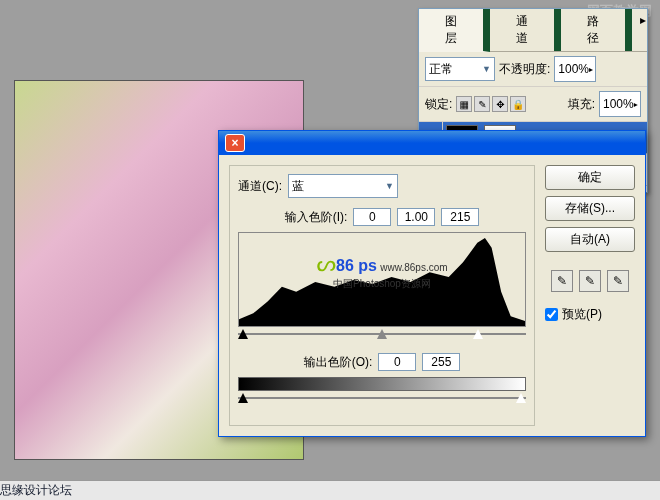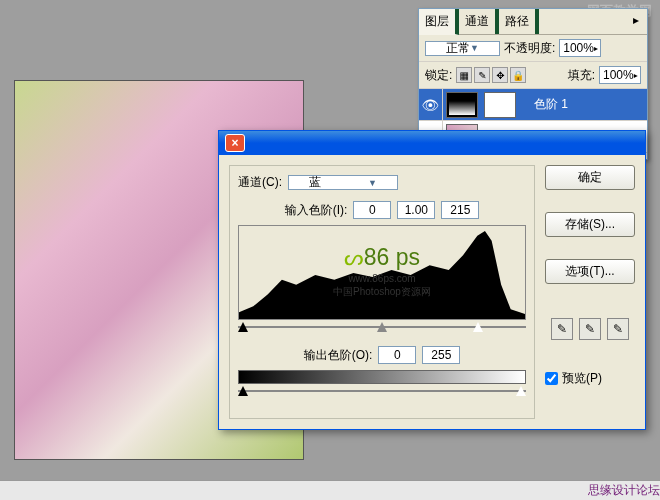--- a/index.html
+++ b/index.html
@@ -1,66 +1,66 @@
 <!DOCTYPE html>
 <html><head>
 <meta charset="utf-8">
 <style>
 *{box-sizing:border-box;margin:0;padding:0;font-family:"Microsoft YaHei",SimSun,sans-serif;font-size:12px}
 body{background:#9e9e9e;width:660px;height:500px;position:relative;overflow:hidden}
 .canvas{position:absolute;left:14px;top:80px;width:290px;height:380px;background:linear-gradient(135deg,#c8d890 0%,#e8b8d0 30%,#d8a0c0 50%,#f0e8e0 70%,#b0c870 100%);border:1px solid #555}
 .watermark-tr{position:absolute;right:8px;top:2px;color:#bbb;font-size:13px;font-weight:bold}
-.footer{position:absolute;bottom:0;left:0;right:0;height:20px;background:#e8e8e8;border-top:1px solid #999;display:flex;align-items:center;justify-content:flex-end;color:#701a75;gap:20px}
+.footer{position:absolute;bottom:0;left:0;right:0;height:20px;background:#e8e8e8;border-top:1px solid #999;display:flex;align-items:center;justify-content:flex-start;color:#0f172a;gap:20px}
 .layers-panel{position:absolute;right:12px;top:8px;width:230px;background:#ece9d8;border:1px solid #7b9ebd;box-shadow:2px 2px 4px rgba(0,0,0,0.3)}
 .tabs{display:flex;background:#ece9d8;border-bottom:1px solid #aca899}
-.tab{padding:4px 6px;border-right:4px solid #14532d;cursor:pointer}
+.tab{padding:4px 26px;border-right:7px solid #14532d;cursor:pointer}
 .tab.active{background:#f5f3e9;border-bottom:1px solid #f5f3e9;margin-bottom:-1px}
 .tab-arrow{margin-left:auto;padding:4px 8px}
 .panel-row{display:flex;align-items:center;padding:4px 6px;gap:4px;border-bottom:1px solid #d4d0c8}
-.select{background:#fff;border:1px solid #7f9db9;padding:1px 20px;height:15px;display:flex;align-items:center;justify-content:space-between;min-width:70px}
+.select{background:#fff;border:1px solid #7f9db9;padding:1px 3px;height:24px;display:flex;align-items:center;justify-content:space-between;min-width:70px}
 .select .arrow{color:#4a6a8a;font-size:9px}
-.input-pct{background:#fff;border:1px solid #7f9db9;padding:1px 3px;width:42px;height:18px;display:flex;align-items:center}
+.input-pct{background:#fff;border:1px solid #7f9db9;padding:1px 3px;width:42px;height:26px;display:flex;align-items:center}
 .icon-group{display:flex;gap:2px}
 .lock-icon{width:16px;height:16px;border:1px solid #999;background:#ddd;display:flex;align-items:center;justify-content:center;font-size:10px}
 .layer-list{background:#fff;min-height:70px}
 .layer-row{display:flex;align-items:center;height:32px;border-bottom:1px solid #d4d0c8}
 .layer-row.selected{background:#316ac5;color:#fff}
 .eye{width:24px;height:32px;border-right:1px solid #d4d0c8;display:flex;align-items:center;justify-content:center;font-size:14px}
 .thumb{width:32px;height:26px;border:1px solid #666;margin:0 3px;background:#eee;display:inline-block}
 .thumb.hist{background:#000;position:relative}
 .thumb.hist::after{content:"";position:absolute;bottom:2px;left:2px;right:2px;height:14px;background:linear-gradient(to top,#fff,transparent)}
 .thumb.mask{background:#fff}
 .thumb.img{background:linear-gradient(135deg,#d8a0c0,#f0e8e0)}
 .layer-name{margin-left:15px}
 .dialog{position:absolute;left:218px;top:130px;width:428px;background:#ece9d8;border:1px solid #0054e3;box-shadow:3px 3px 8px rgba(0,0,0,0.4)}
 .titlebar{height:24px;background:linear-gradient(to bottom,#3c8cde 0%,#0054e3 50%,#0054e3 100%);display:flex;align-items:center;padding:0 6px;color:#fff;font-weight:bold}
 .titlebar .title{flex:1}
 .close-btn{width:20px;height:18px;background:#e85030;border:1px solid #fff;border-radius:3px;color:#fff;display:flex;align-items:center;justify-content:center;font-weight:bold;cursor:pointer}
 .dialog-body{padding:10px;display:flex;gap:10px}
 .dialog-main{flex:1;border:1px solid #c0c0b0;padding:8px;background:#ece9d8}
-.dialog-side{width:90px;display:flex;flex-direction:column;gap:22px}
+.dialog-side{width:90px;display:flex;flex-direction:column;gap:6px}
 .btn{background:linear-gradient(to bottom,#fff,#e8e8e0);border:1px solid #7a7a6d;border-radius:3px;padding:3px 8px;text-align:center;cursor:pointer;white-space:nowrap}
 .channel-row{display:flex;align-items:center;gap:6px;margin-bottom:10px}
 .input-row{display:flex;align-items:center;justify-content:center;gap:6px;margin-bottom:6px}
 .num-input{background:#fff;border:1px solid #7f9db9;width:38px;height:18px;text-align:center;padding:1px}
 .histogram{height:95px;background:#ece9d8;border:1px solid #888;position:relative;overflow:hidden;margin-bottom:2px}
 .hist-svg{width:100%;height:100%}
 .slider-track{height:12px;position:relative;margin-bottom:12px}
 .slider-track::before{content:"";position:absolute;top:4px;left:0;right:0;height:2px;background:#888}
 .tri{position:absolute;top:0;width:0;height:0;border-left:5px solid transparent;border-right:5px solid transparent}
 .tri.black{border-bottom:10px solid #000;left:0}
 .tri.gray{border-bottom:10px solid #888;left:50%;margin-left:-5px}
 .tri.white{border-bottom:10px solid #fff;right:0}
 .gradient-bar{height:14px;background:linear-gradient(to right,#000,#fff);border:1px solid #666;margin-bottom:2px}
 .eyedroppers{display:flex;gap:6px;justify-content:center;margin-top:12px}
 .eyedrop{width:22px;height:22px;border:1px solid #888;background:#e8e8e0;display:flex;align-items:center;justify-content:center;cursor:pointer}
 .preview-check{display:flex;align-items:center;gap:4px;margin-top:8px}
 .preview-check input{margin:0}
 .hist-wm{position:absolute;top:18px;left:50%;transform:translateX(-50%);text-align:center;pointer-events:none}
-.hist-wm .big{color:#4d7c0f;font-size:23px;font-weight:normal}
+.hist-wm .big{color:#1d4ed8;font-size:16px;font-weight:bold}
 .hist-wm .url{color:#333;font-size:10px}
 .hist-wm .sub{color:#333;font-size:10px}
 </style>
 </head>
 <body>
 
 <div class="watermark-tr">网页教学网</div>
 
 <div class="canvas"></div>
 
@@ -151,21 +151,21 @@
       </div>
       <div class="gradient-bar"></div>
       <div class="slider-track">
         <div class="tri black"></div>
         <div class="tri white"></div>
       </div>
     </div>
     <div class="dialog-side">
       <div class="btn">确定</div>
       <div class="btn">存储(S)...</div>
-      <div class="btn">选项(T)...</div>
+      <div class="btn">自动(A)</div>
       <div class="eyedroppers">
         <div class="eyedrop">✎</div>
         <div class="eyedrop">✎</div>
         <div class="eyedrop">✎</div>
       </div>
       <label class="preview-check">
         <input type="checkbox" checked="" style="">
         <span>预览(P)</span>
       </label>
     </div>

